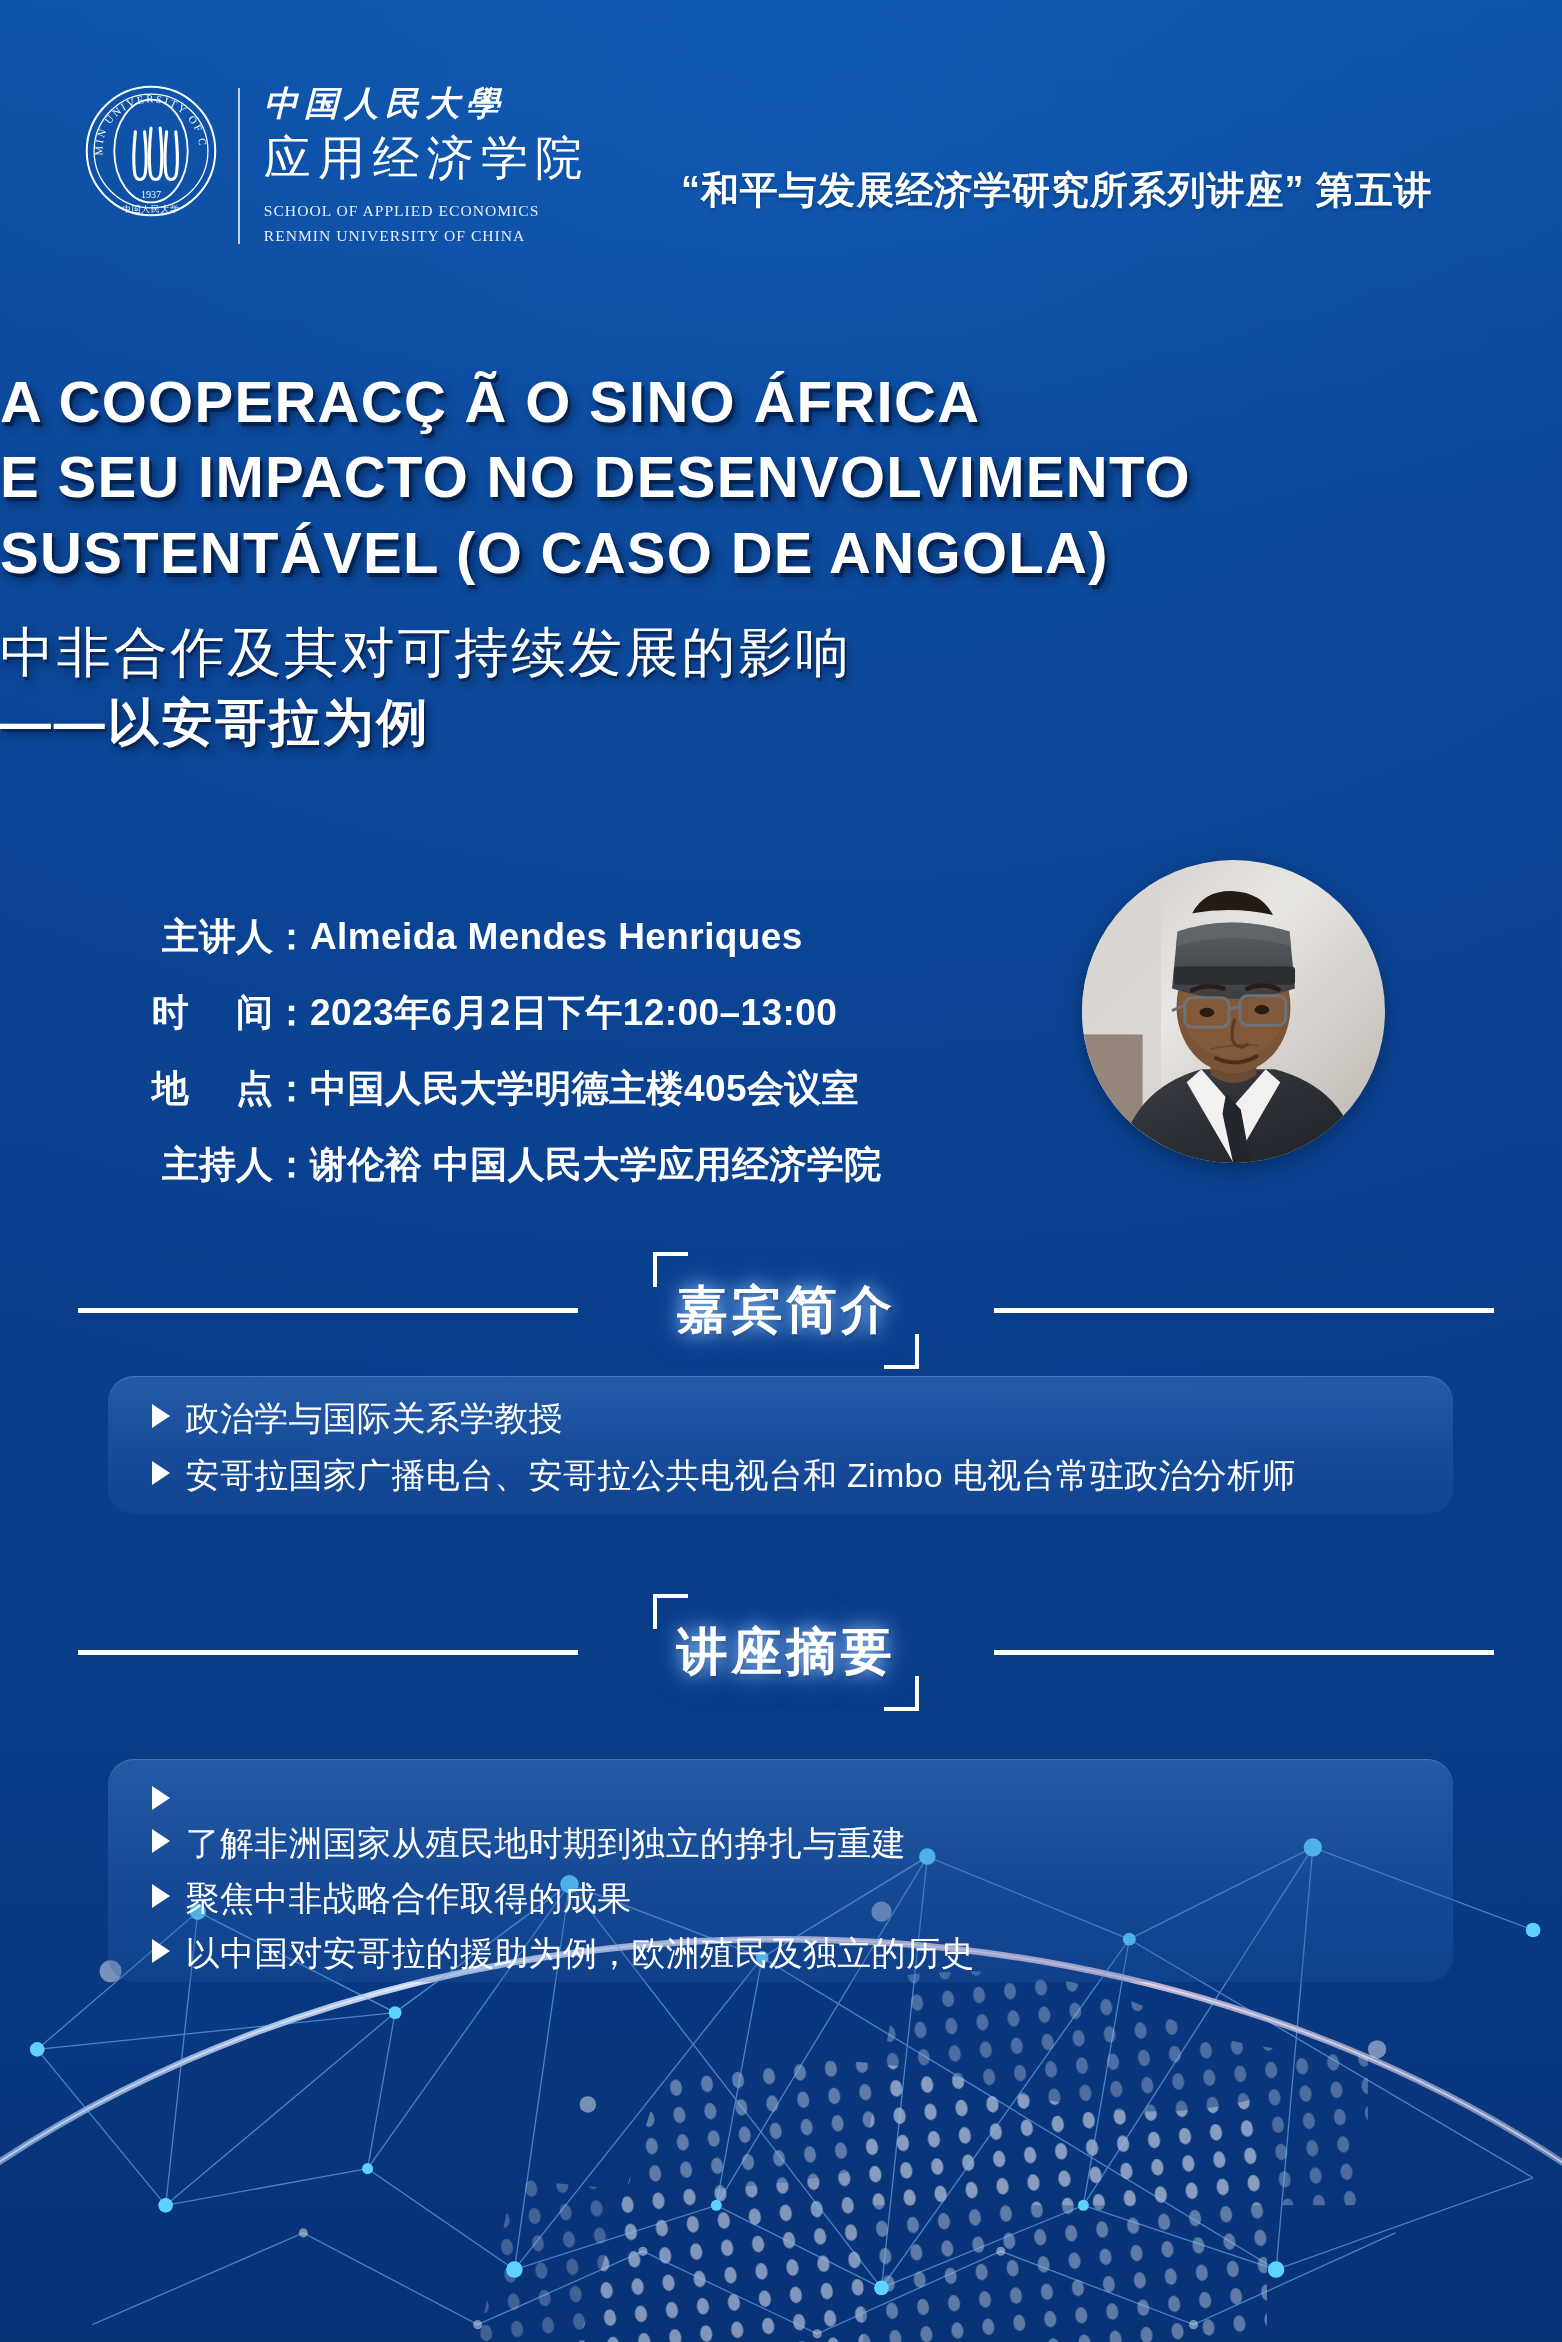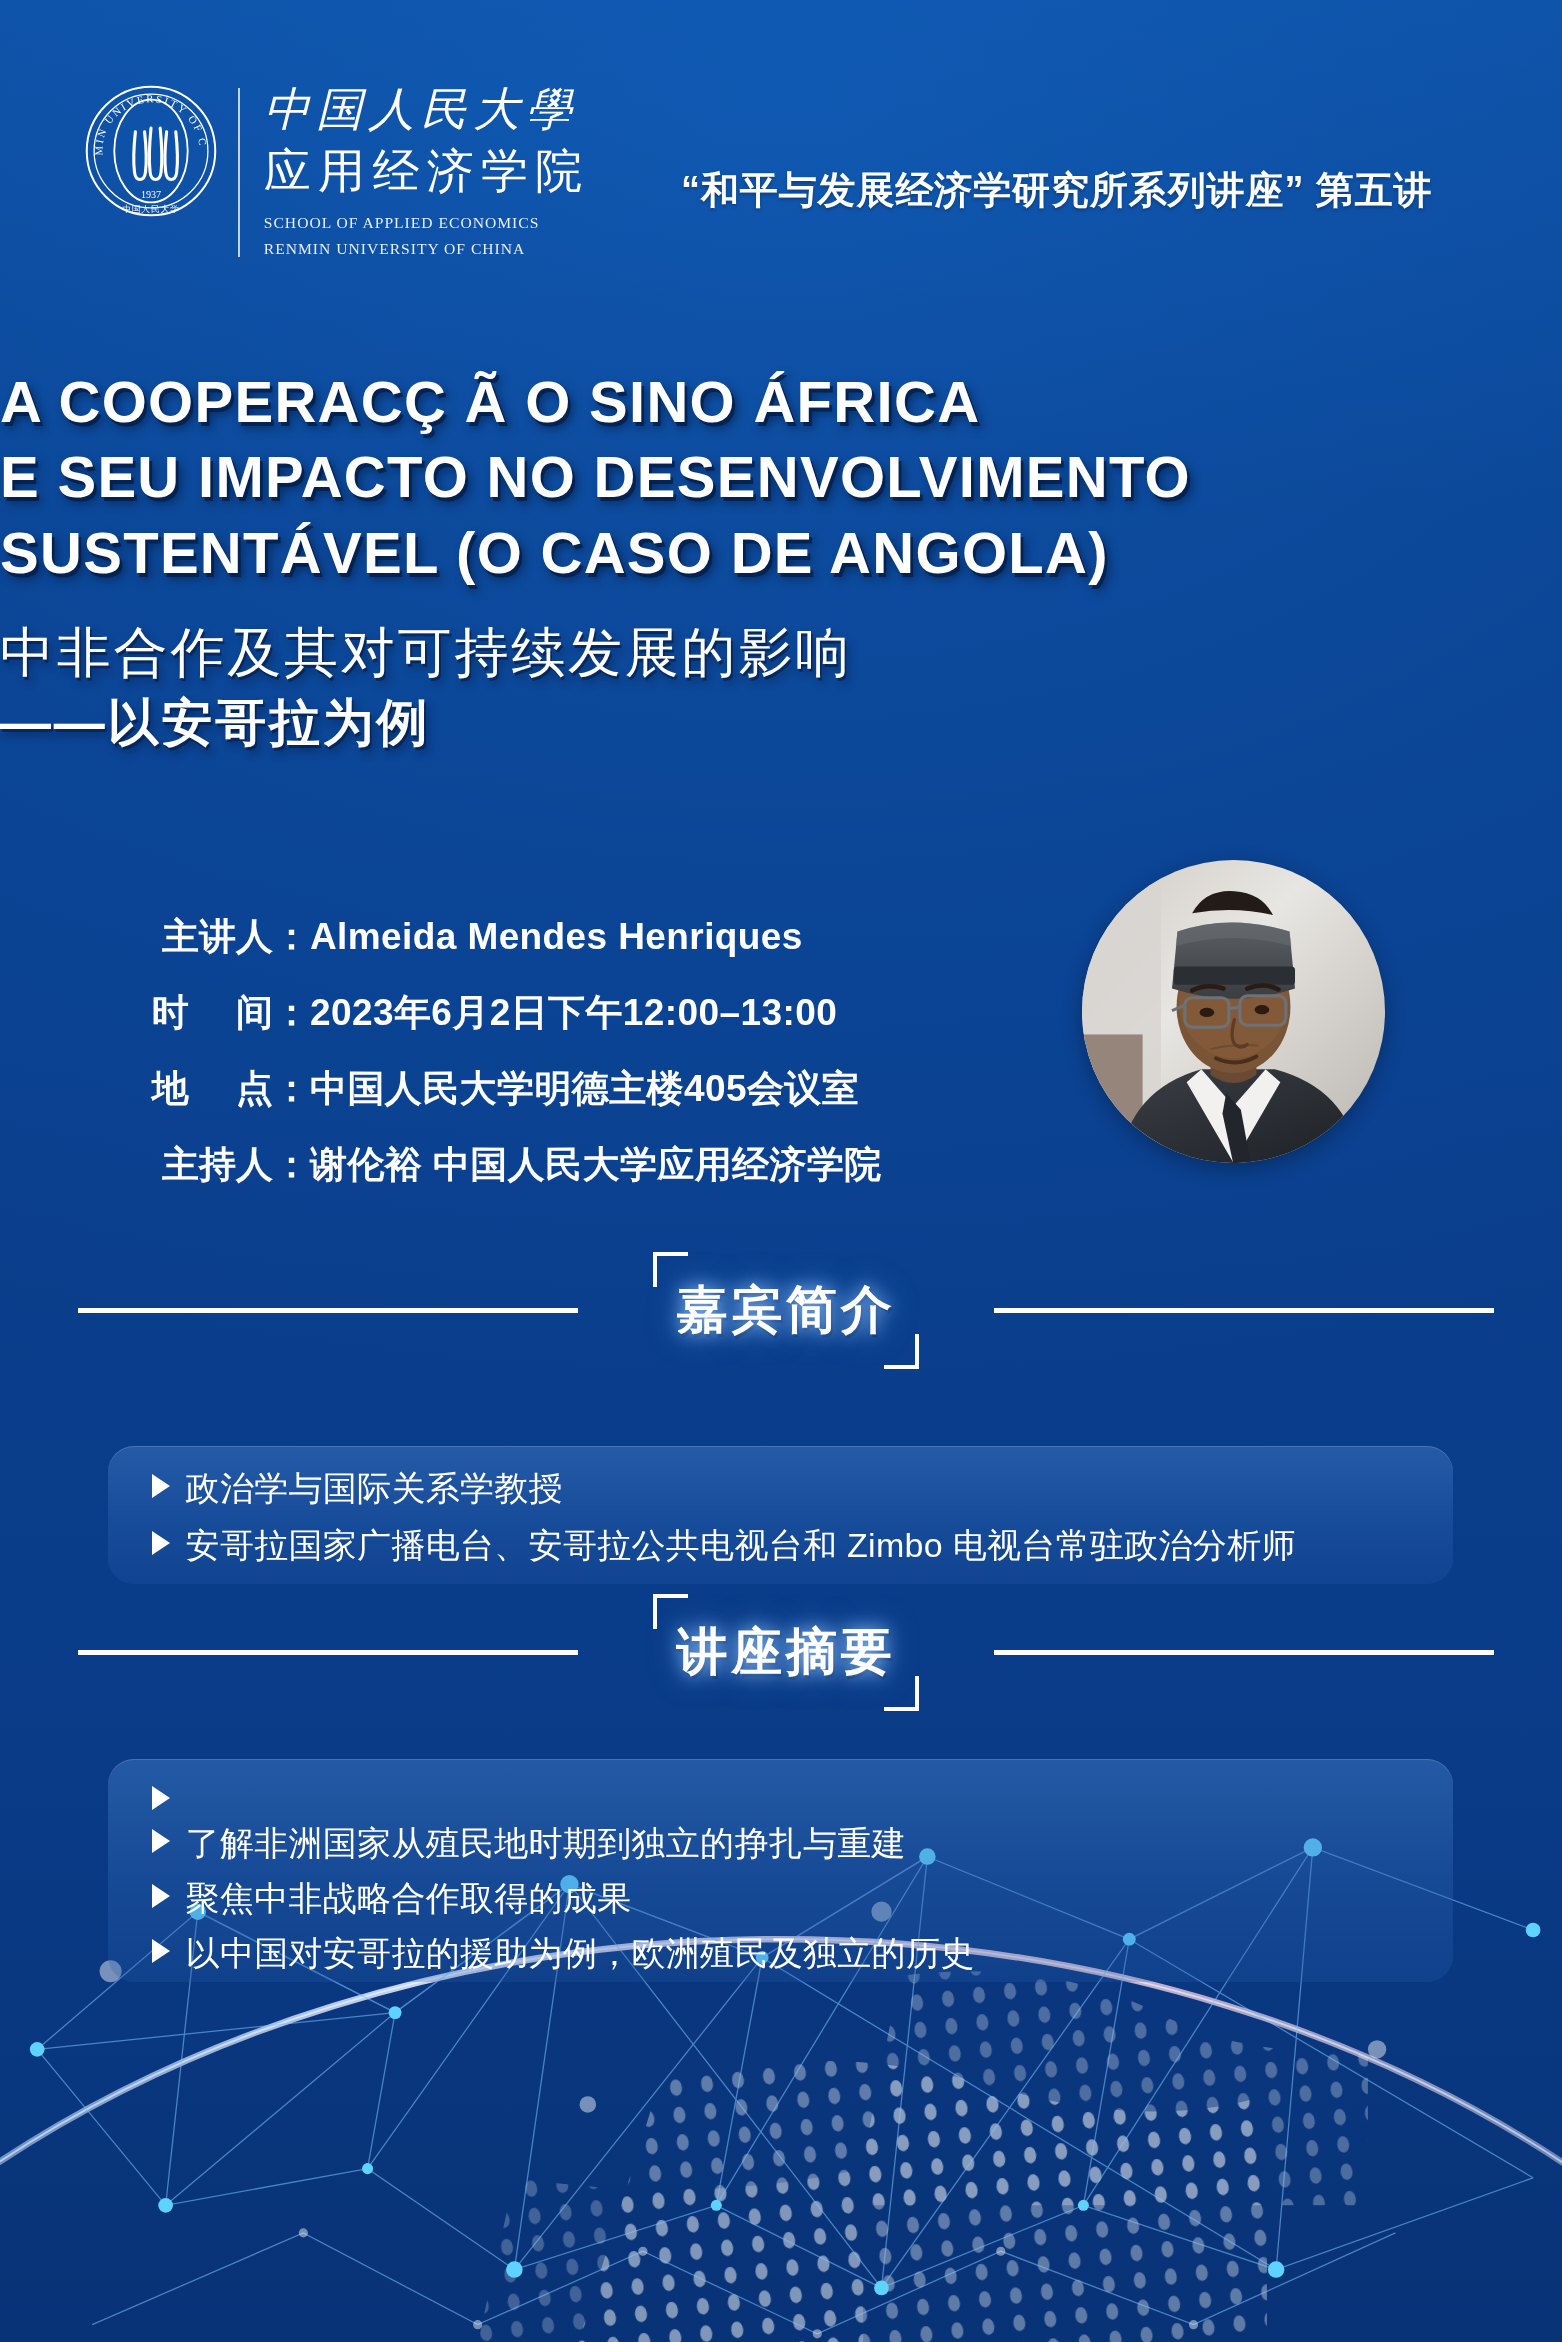--- a/index.html
+++ b/index.html
@@ -43,22 +43,22 @@
   }
   .seal svg{display:block;}
   .brand-divider{
     width:1.8px; align-self:stretch; margin:3.7px 24px 3.7px 20px;
     background:rgba(255,255,255,0.75);
     min-height:156px;
   }
   .brand-text{ padding-top:1.8px; }
   .brand-cn1{
     font-family:"Liberation Serif","DejaVu Serif",serif;
-    font-size:46px; line-height:1.06; letter-spacing:6.4px;
-    font-weight:400; white-space:nowrap;
+    font-size:34px; line-height:1.06; letter-spacing:6.4px;
+    font-weight:700; white-space:nowrap;
     font-style:italic;
   }
   .brand-cn2{
     font-family:"Liberation Serif","DejaVu Serif",serif;
     font-size:47px; line-height:1.16; letter-spacing:7.3px;
     font-weight:400; white-space:nowrap; margin-top:9.2px;
   }
   .brand-en{
     font-family:"Liberation Serif","DejaVu Serif",serif;
     font-size:15.6px; line-height:1.62; letter-spacing:1px;
@@ -166,21 +166,21 @@
     letter-spacing:0.3px;
     white-space:nowrap;
   }
   .bullet{
     flex:0 0 auto; margin-right:15.6px; margin-top:8.3px;
     width:0;height:0;
     border-left:18.4px solid #ffffff;
     border-top:12px solid transparent;
     border-bottom:12px solid transparent;
   }
-  #bio-card{ left:108px; top:1446px; width:1345px; height:118px; padding:20px 0 0 0;}
+  #bio-card{ left:108px; top:1376px; width:1345px; height:118px; padding:20px 0 0 0;}
   #bio-card li{ margin-bottom:13px; padding-left:44px;}
   #abstract-card{ left:108px; top:1759px; width:1345px; height:205px; padding:18.4px 0 0 0;}
   #abstract-card li{ margin-bottom:11px; padding-left:44px;}
 
   
   .globe-wrap{
     position:absolute; left:0; bottom:0; width:1562px; height:569px;
     overflow:hidden; pointer-events:none;
   }
   .globe-wrap svg{display:block;}

